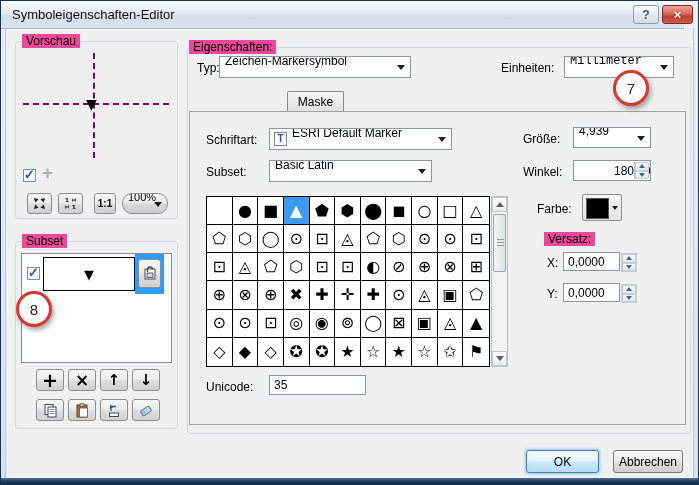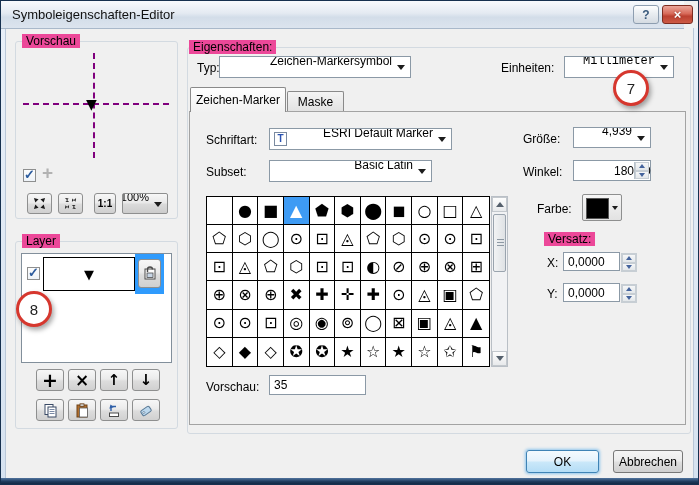--- a/index.html
+++ b/index.html
@@ -14,23 +14,23 @@
   .btn-help{left:632px;width:26px;background:linear-gradient(#fefefe,#e9edf1 45%,#d5dbe2);border:1px solid #8e9eb0;color:#3a5a7c;font-size:12px;}
   .btn-close{left:661px;width:31px;background:linear-gradient(#eba79c,#d86a59 45%,#bc4030 60%,#cd5a45);border:1px solid #7d2c20;color:#fff;font-size:13px;text-shadow:0 0 2px #7d2c20;}
   .groupbox{position:absolute;border:1px solid #d3dae1;border-radius:3px;box-sizing:border-box;z-index:1;}
   .gb-label{position:absolute;background:#ec4899;padding:0 4px;z-index:3;white-space:nowrap;}
   .tool-btn{position:absolute;background:linear-gradient(#f7f7f7,#ebebeb 45%,#dddddd 55%,#d0d0d0);border:1px solid #8e8f8f;border-radius:3px;display:flex;align-items:center;justify-content:center;box-sizing:border-box;z-index:2;}
   .dash-h{position:absolute;border-top:2px dashed #80007d;z-index:2;}
   .dash-v{position:absolute;border-left:2px dashed #80007d;z-index:2;}
   .marker{position:absolute;font-size:14px;line-height:14px;z-index:3;font-family:"DejaVu Sans",sans-serif;}
   .checkbox{position:absolute;width:13px;height:13px;background:linear-gradient(#fdfdfd,#eef3f8);border:1px solid #8e8f8f;box-sizing:border-box;z-index:3;}
   .checkbox .check{position:absolute;left:0px;top:-3px;color:#2d5c9e;font-size:13px;font-weight:bold;}
-  .combo{position:absolute;background:#fff;border:1px solid #8b99a6;box-sizing:border-box;display:flex;align-items:center;padding:0 18px 13px 5px;z-index:3;white-space:nowrap;overflow:hidden;justify-content:flex-end;}
+  .combo{position:absolute;background:#fff;border:1px solid #8b99a6;box-sizing:border-box;display:flex;align-items:center;padding:0 18px 13px 5px;z-index:3;white-space:nowrap;overflow:hidden;}
   .combo .arr{position:absolute;right:5px;top:50%;margin-top:-2px;width:0;height:0;border-left:4px solid transparent;border-right:4px solid transparent;border-top:5px solid #1c1c1c;}
-  .combo-btnstyle{background:linear-gradient(#f7f7f7,#e9e9e9 45%,#dadada 55%,#cccccc);border:1px solid #8e8f8f;border-radius:2px;}
+  .combo-btnstyle{background:linear-gradient(#f7f7f7,#e9e9e9 45%,#dadada 55%,#cccccc);border:1px solid #8e8f8f;border-radius:10px;}
   .field{position:absolute;background:#fff;border:1px solid #8b99a6;box-sizing:border-box;display:flex;align-items:center;padding:0 4px;z-index:3;}
   .spinner{position:absolute;right:1px;top:1px;bottom:1px;width:14px;border-left:1px solid #b9c3cc;display:flex;flex-direction:column;z-index:3;}
   .spin-b{flex:1;background:linear-gradient(#f6f7f8,#e3e7ea);border:1px solid #c7ced4;display:flex;align-items:center;justify-content:center;box-sizing:border-box;}
   .tri-up{width:0;height:0;border-left:3px solid transparent;border-right:3px solid transparent;border-bottom:4px solid #44639c;}
   .tri-dn{width:0;height:0;border-left:3px solid transparent;border-right:3px solid transparent;border-top:4px solid #44639c;}
   .tab{position:absolute;box-sizing:border-box;display:flex;align-items:center;justify-content:center;border:1px solid #8a8a8a;border-bottom:none;border-radius:2px 2px 0 0;}
   .tab.active{background:linear-gradient(#fefefe,#f1f1f1);z-index:3;}
   .tab.inactive{background:linear-gradient(#f4f4f4,#e2e2e2);z-index:1;}
   .tab-pane{position:absolute;left:188px;top:110px;width:497px;height:314px;background:#f0f0f0;border:1px solid #a3a3a3;box-sizing:border-box;z-index:2;}
   .glyph-grid{position:absolute;left:205px;top:195px;width:284px;height:171px;display:grid;grid-template-columns:repeat(11,1fr);grid-template-rows:repeat(6,1fr);background:#fff;border:1px solid #000;box-sizing:border-box;z-index:3;}
@@ -103,21 +103,21 @@
   </div>
   <div class="tool-btn" style="left:93px;top:192px;width:22px;height:21px;font-size:10px;font-weight:bold;">
     <span>1:1</span>
   </div>
   <div class="combo combo-btnstyle" style="left:121px;top:192px;width:46px;height:21px;font-size:11px;">
     <span>100%</span>
     <span class="arr"></span>
   </div>
 
   <div class="groupbox" style="left:14px;top:240px;width:163px;height:188px;"></div>
-  <span class="gb-label" style="left:21px;top:233px;">Layer</span>
+  <span class="gb-label" style="left:21px;top:233px;">Subset</span>
 
   <div style="position:absolute;left:20px;top:252px;width:151px;height:110px;background:#fff;border:1px solid #828f9b;box-sizing:border-box;z-index:2;">
     <div style="position:absolute;left:0;top:0;width:149px;height:40px;">
       <div class="checkbox" style="left:5px;top:13px;">
         <span class="check">✓</span>
       </div>
       <div style="position:absolute;left:21px;top:3px;width:92px;height:34px;background:#fff;border:1px solid #000;display:flex;align-items:center;justify-content:center;box-sizing:border-box;">
         <span style="font-size:13px;font-family:'DejaVu Sans',sans-serif;">▼</span>
       </div>
       <div style="position:absolute;left:113px;top:0px;width:29px;height:40px;background:#2f9bfd;">
@@ -193,23 +193,20 @@
   <span class="label" style="left:500px;top:60px;">Einheiten:</span>
   <div class="combo" style="left:563px;top:55px;width:110px;height:22px;font-family:Liberation Mono, monospace;">
     <span>Millimeter</span>
     <span class="arr"></span>
   </div>
 
   <div class="callout" style="left:612px;top:69px;">
     <span>7</span>
   </div>
 
-  <div class="tab active" style="left:189px;top:86px;width:96px;height:25px;">
-    <span>Zeichen-Marker</span>
-  </div>
   <div class="tab inactive" style="left:286px;top:90px;width:57px;height:20px;">
     <span>Maske</span>
   </div>
   <div class="tab-pane"></div>
 
   <span class="label" style="left:205px;top:132px;">Schriftart:</span>
   <div class="combo" style="left:268px;top:127px;width:183px;height:22px;padding-left:22px;">
     <span style="position:absolute;left:4px;top:3px;width:13px;height:14px;background:#fff;border:1px solid #7a8aa0;box-sizing:border-box;font-size:10px;font-weight:bold;color:#2a52b0;text-align:center;line-height:12px;">T</span>
     <span>ESRI Default Marker</span>
     <span class="arr"></span>
@@ -297,21 +294,21 @@
     <div class="sb-thumb">
       <span class="grip" style="top:24px;"></span>
       <span class="grip" style="top:27px;"></span>
       <span class="grip" style="top:30px;"></span>
     </div>
     <div class="sb-btn" style="bottom:0;top:auto;">
       <span style="width:0;height:0;border-left:4px solid transparent;border-right:4px solid transparent;border-top:5px solid #55606c;"></span>
     </div>
   </div>
 
-  <span class="label" style="left:205px;top:379px;">Vorschau:</span>
+  <span class="label" style="left:205px;top:379px;">Unicode:</span>
   <div class="field" style="left:268px;top:374px;width:97px;height:20px;">
     <span>35</span>
   </div>
 
   <span class="label" style="left:522px;top:131px;">Größe:</span>
   <div class="combo" style="left:572px;top:126px;width:78px;height:21px;">
     <span>4,939</span>
     <span class="arr"></span>
   </div>
 

